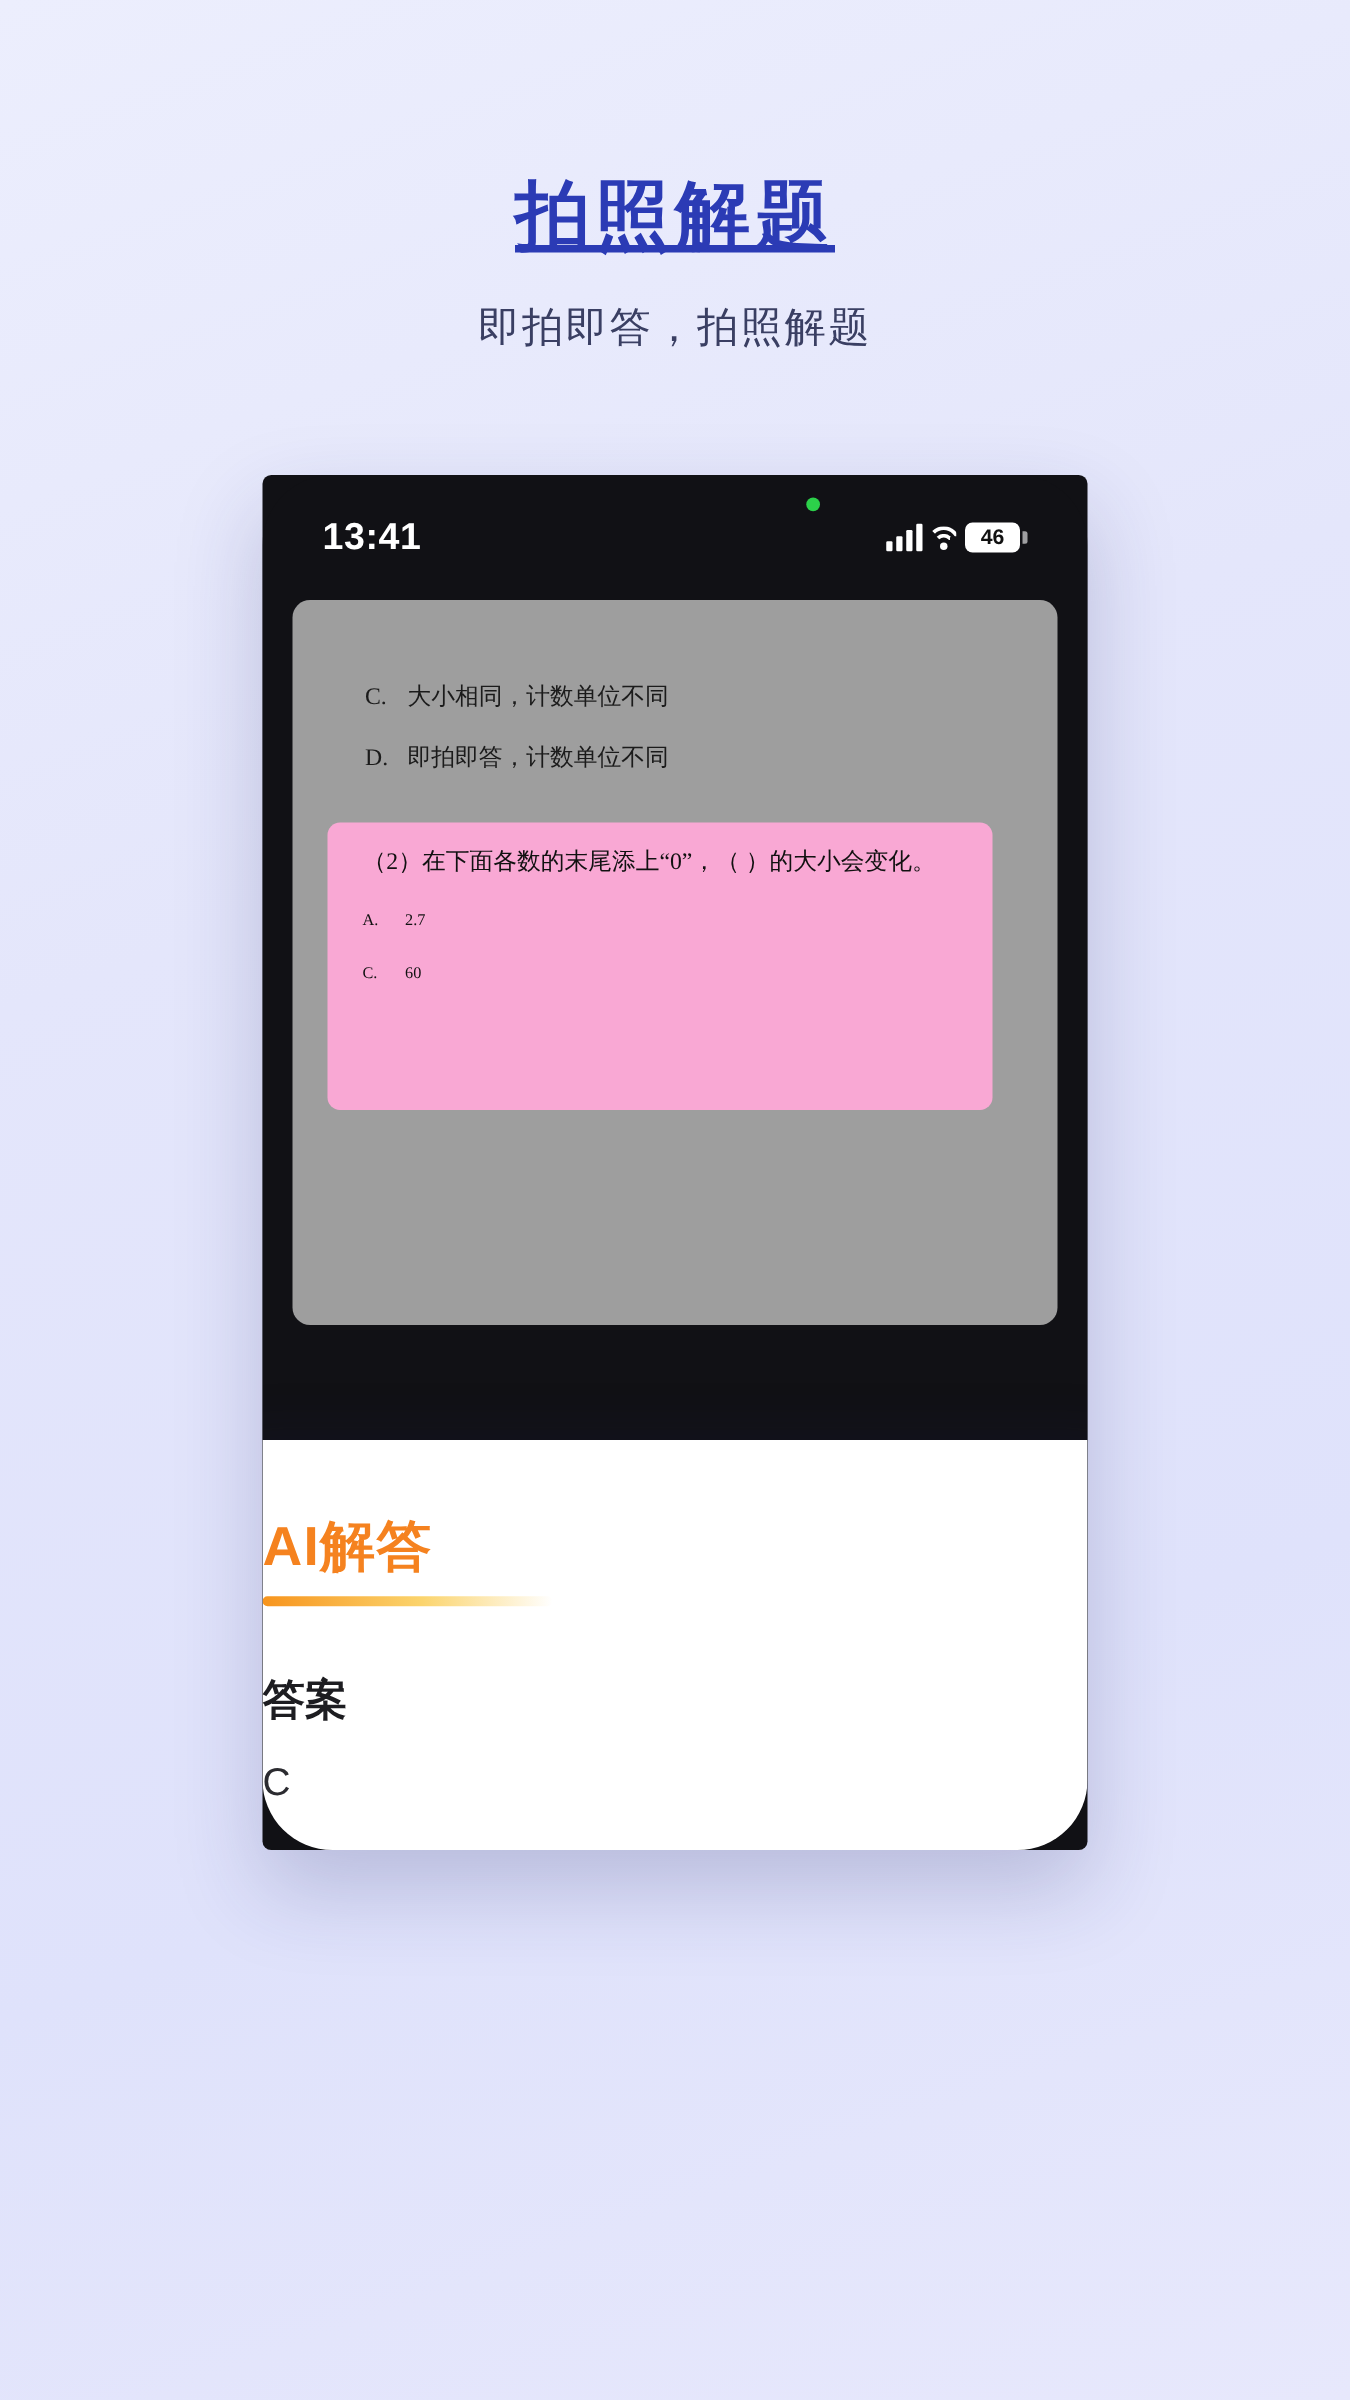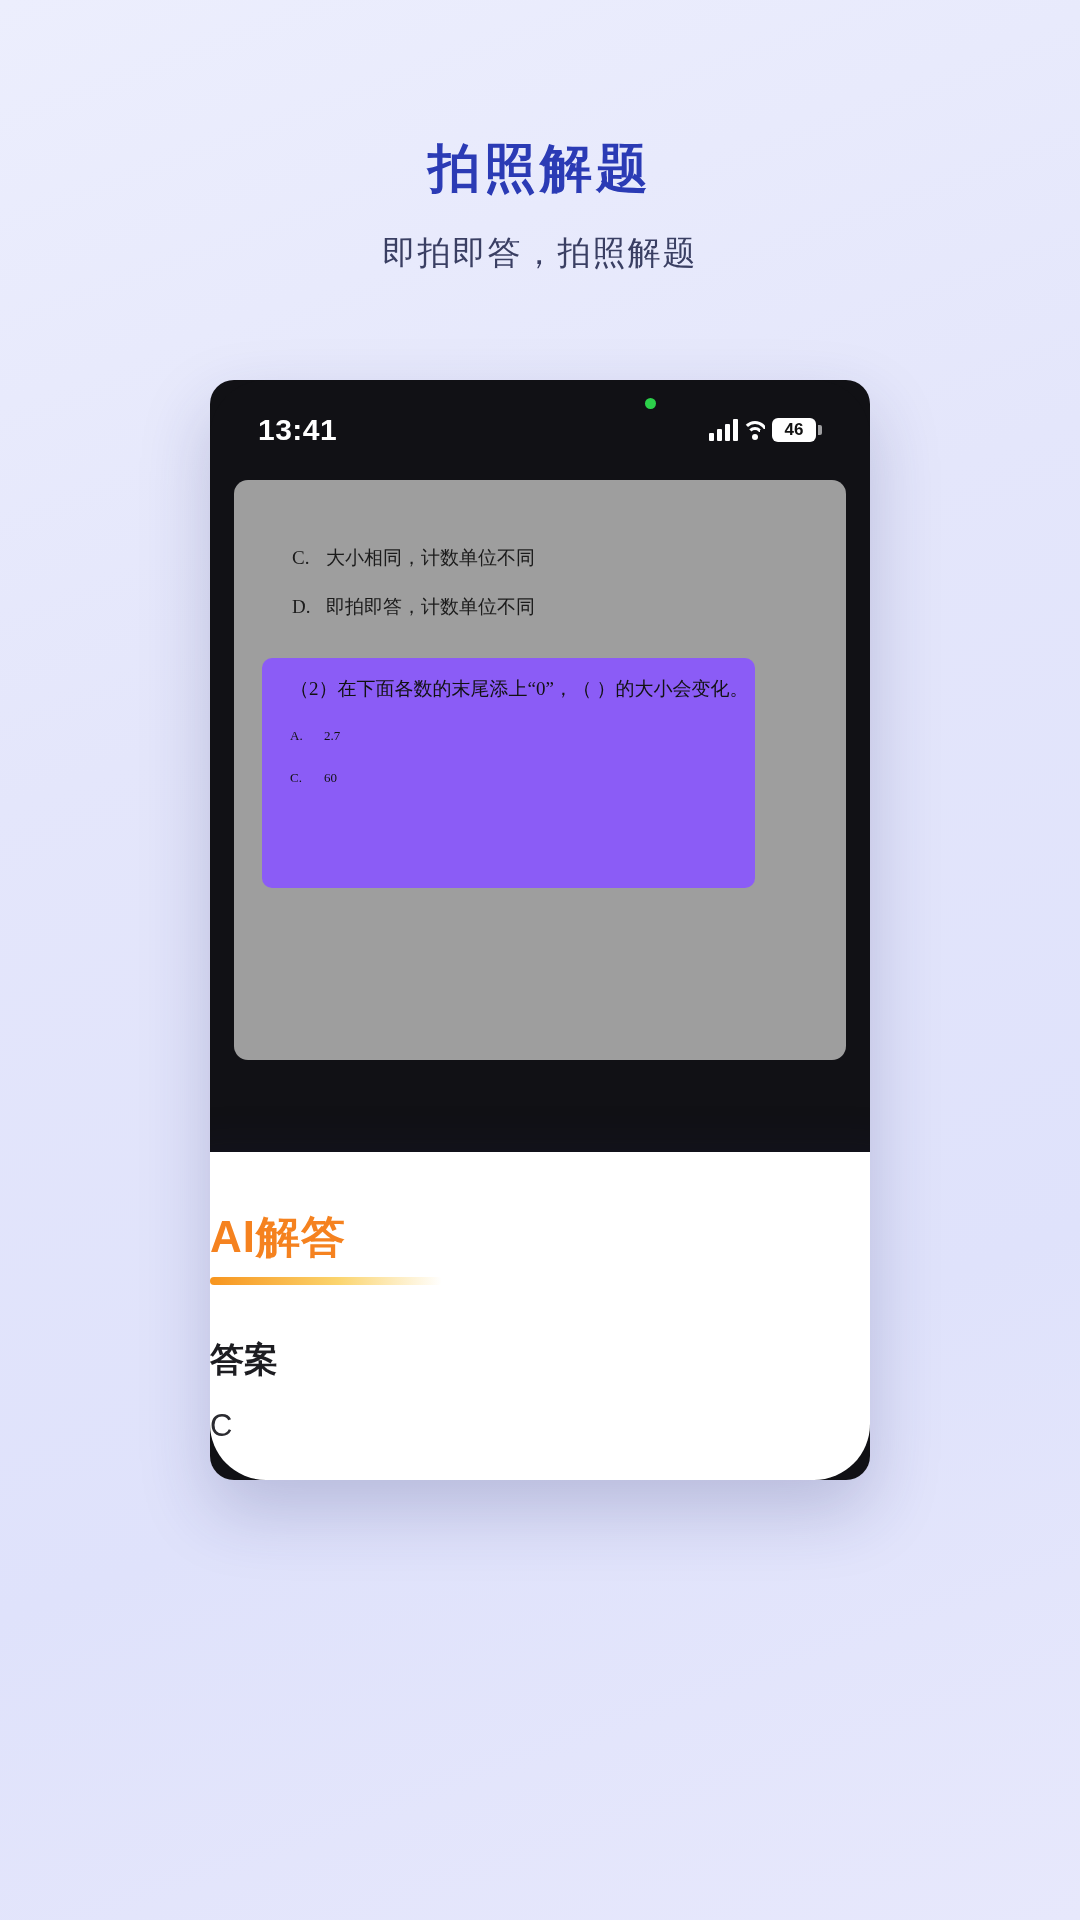--- a/index.html
+++ b/index.html
@@ -16,42 +16,43 @@
 
   
   .headline-wrap {
     position: absolute;
     top: 140px;
     left: 0;
     width: 1080px;
     text-align: center;
   }
   .headline {
-    font-size: 52px;
+    font-size: 60px;
     font-weight: bold;
     color: #2b3bb5;
     letter-spacing: 4px;
     line-height: 1.1;
+    text-decoration: underline;
   }
   .subheadline {
     margin-top: 34px;
     font-size: 33px;
     color: #3a3f63;
     letter-spacing: 2px;
   }
 
   
   .phone {
     position: absolute;
     top: 380px;
     left: 210px;
     width: 660px;
     height: 1100px;
     background: #111115;
-    border-radius: 24px;
+    border-radius: 7px;
     box-shadow: 0 30px 70px rgba(40,45,110,0.22);
     overflow: hidden;
   }
   .phone-screen {
     position: absolute;
     inset: 0;
     background: #111115;
     border-radius: 56px;
     overflow: hidden;
   }
@@ -169,23 +170,23 @@
     font-size: 19px;
     line-height: 1.0;
     margin-bottom: 30px;
     white-space: nowrap;
   }
   .doc-line .lbl { display: inline-block; width: 34px; }
   .highlight-box {
     position: absolute;
     top: 178px;
     left: 28px;
-    width: 493px;
+    width: 532px;
     height: 230px;
-    background: #8b5cf6;
+    background: #f9a8d4;
     border-radius: 10px;
     padding: 18px 28px 0 28px;
     font-family: "Liberation Serif", serif;
     color: #111;
   }
   .highlight-box .q {
     font-size: 19px;
     margin-bottom: 26px;
     white-space: nowrap;
   }

